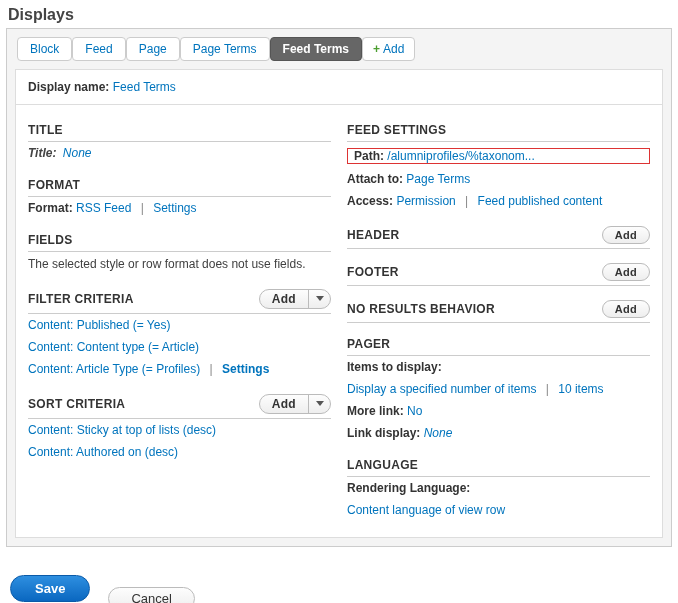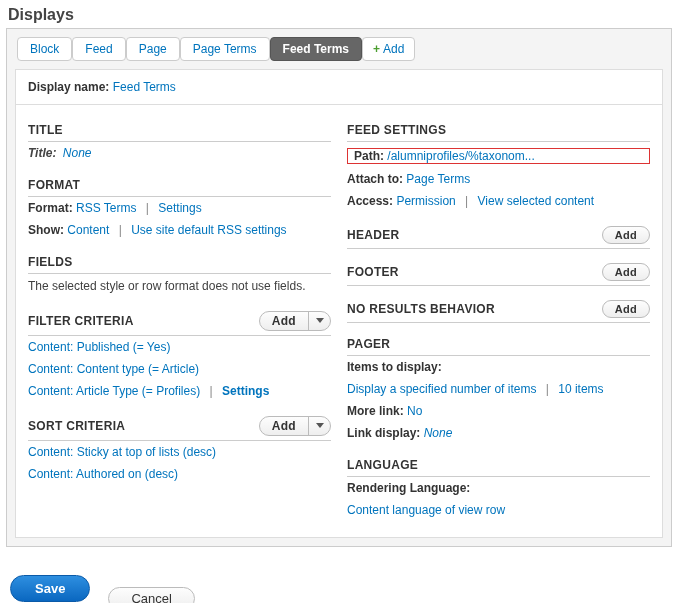--- a/index.html
+++ b/index.html
@@ -179,29 +179,23 @@
 
         <div class="section-h first">TITLE</div>
         <div class="row">
           <span class="label-i">Title:</span>
           <span class="link none">None</span>
         </div>
 
         <div class="section-h">FORMAT</div>
         <div class="row">
           <span class="bold">Format:</span>
-          <span class="link">RSS Terms</span>
+          <span class="link">RSS Feed</span>
           <span class="pipe">|</span>
           <span class="link">Settings</span>
-        </div>
-        <div class="row">
-          <span class="bold">Show:</span>
-          <span class="link">Content</span>
-          <span class="pipe">|</span>
-          <span class="link">Use site default RSS settings</span>
         </div>
 
         <div class="section-h">FIELDS</div>
         <div class="note">The selected style or row format does not use fields.</div>
 
         <div class="section-h">
           <span>FILTER CRITERIA</span>
           <span class="add-btn-wrap">
             <span class="add-btn">Add</span>
             <span class="add-caret">
@@ -242,21 +236,21 @@
           <span class="link">/alumniprofiles/%taxonom...</span>
         </div>
         <div class="row">
           <span class="bold">Attach to:</span>
           <span class="link">Page Terms</span>
         </div>
         <div class="row">
           <span class="bold">Access:</span>
           <span class="link">Permission</span>
           <span class="pipe">|</span>
-          <span class="link">View selected content</span>
+          <span class="link">Feed published content</span>
         </div>
 
         <div class="section-h">
           <span>HEADER</span>
           <span class="small-add">Add</span>
         </div>
 
         <div class="section-h">
           <span>FOOTER</span>
           <span class="small-add">Add</span>

